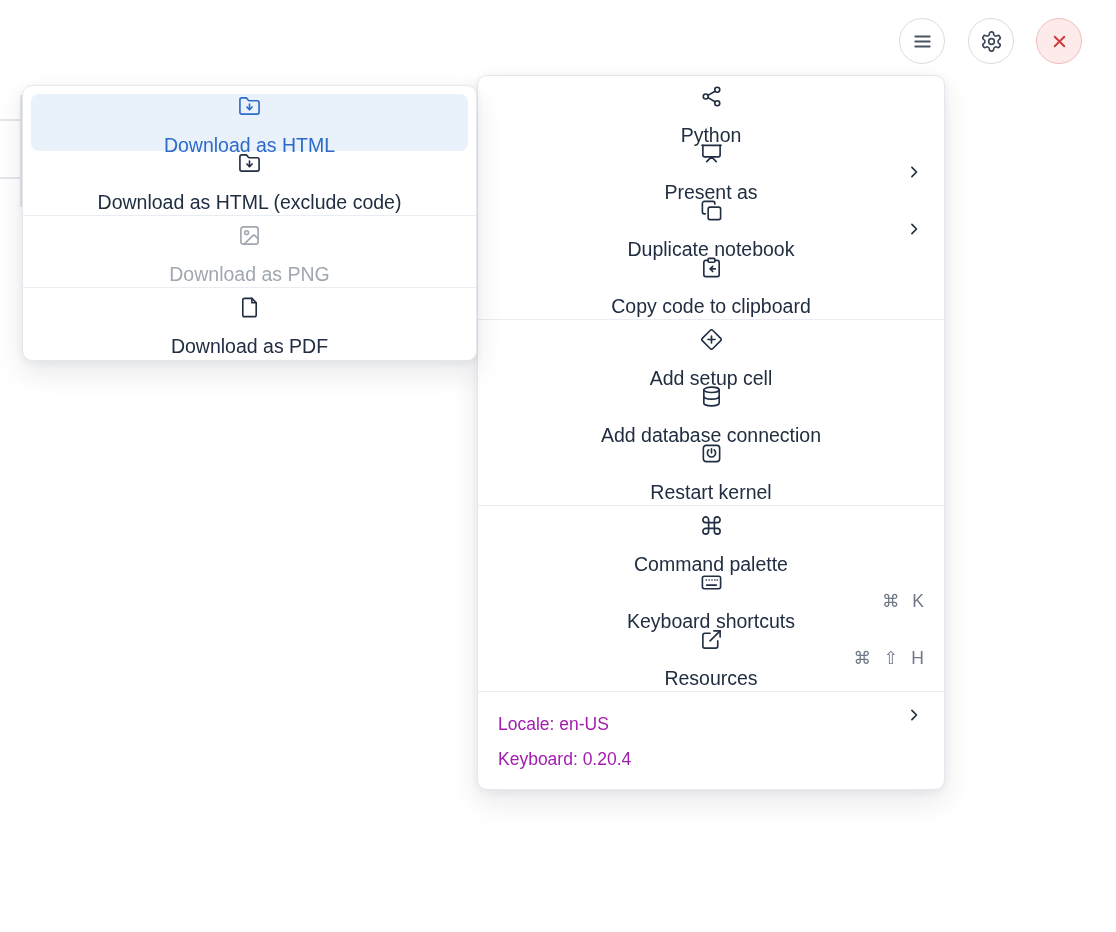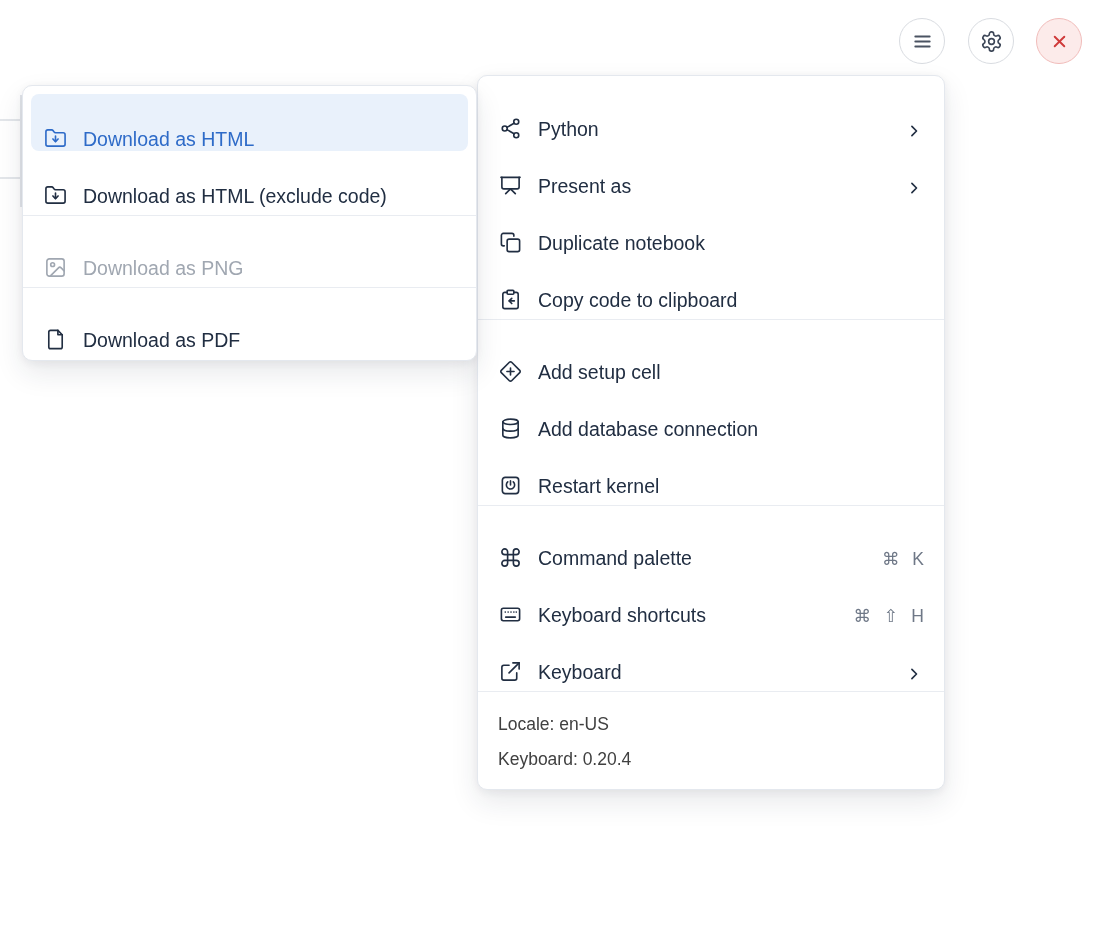--- a/index.html
+++ b/index.html
@@ -17,34 +17,34 @@
     justify-content: center; cursor: pointer; }
   .circle-btn.danger { background: #fcebea; border-color: #f1bcba; }
 
   
   .panel { position: absolute; background: #ffffff; border: 1px solid #e4e8ee; border-radius: 10px;
     box-shadow: 0 12px 28px rgba(30,41,59,.10), 0 2px 8px rgba(30,41,59,.06);
     padding: 8px 0; }
   .panel-left  { left: 22px;  top: 85px; width: 455px; z-index: 3; }
   .panel-right { left: 477px; top: 75px; width: 468px; z-index: 2; }
 
-  .menu-row { height: 57px; margin: 0 8px; padding: 0 12px; display: flex; align-items: flex-end;
-    gap: 15px; border-radius: 8px; font-size: 19.5px; color: #212e42; cursor: pointer; }
+  .menu-row { height: 57px; margin: 0 8px; padding: 0 12px; display: flex; align-items: center;
+    gap: 15px; border-radius: 8px; font-size: 19.5px; color: #212e42; cursor: pointer; flex-direction: column; }
   .menu-row.active { background: #e9f1fb; color: #2e6bc8; }
   .menu-row.disabled { color: #a0a7b1; cursor: default; }
   .menu-label { white-space: nowrap; }
   .icon-box { width: 25px; height: 25px; flex: none; display: flex; align-items: center; justify-content: center; }
   .icon-box svg { width: 23px; height: 23px; }
   .chevron { margin-left: auto; display: flex; align-items: center; }
   .chevron svg { width: 20px; height: 20px; }
   .shortcut { margin-left: auto; color: #6f7887; font-size: 17.5px; word-spacing: 8px; white-space: nowrap; }
   .sep { height: 1px; background: #e9ecf1; margin: 7px 0; }
 
   .menu-footer { padding: 8px 0 4px; }
-  .footer-line { padding: 4px 20px; font-size: 17.5px; color: #404040; line-height: 1.55; }
+  .footer-line { padding: 4px 20px; font-size: 17.5px; color: #a21caf; line-height: 1.55; }
 </style>
 </head>
 <body>
 
 <div class="stage">
 
   <div class="bg-vline"></div>
   <div class="bg-hline" style="top:119px"></div>
   <div class="bg-hline" style="top:177px"></div>
 
@@ -250,21 +250,21 @@
     </div>
 
     <div class="menu-row">
       <span class="icon-box">
         <svg viewBox="0 0 24 24" fill="none" stroke="currentColor" stroke-width="1.7" stroke-linecap="round" stroke-linejoin="round">
           <path d="M18.5 13.5V19a2 2 0 0 1-2 2H5a2 2 0 0 1-2-2V7.5a2 2 0 0 1 2-2h5.5"></path>
           <path d="M14.5 3H21v6.5"></path>
             <path d="M10.5 13.5 21 3"></path>
         </svg>
       </span>
-      <span class="menu-label">Keyboard</span>
+      <span class="menu-label">Resources</span>
       <span class="chevron">
         <svg viewBox="0 0 24 24" fill="none" stroke="currentColor" stroke-width="2" stroke-linecap="round" stroke-linejoin="round">
             <path d="m9.5 6.5 5.5 5.5-5.5 5.5"></path>
           </svg>
       </span>
     </div>
 
     <div class="sep"></div>
 
     <div class="menu-footer">

